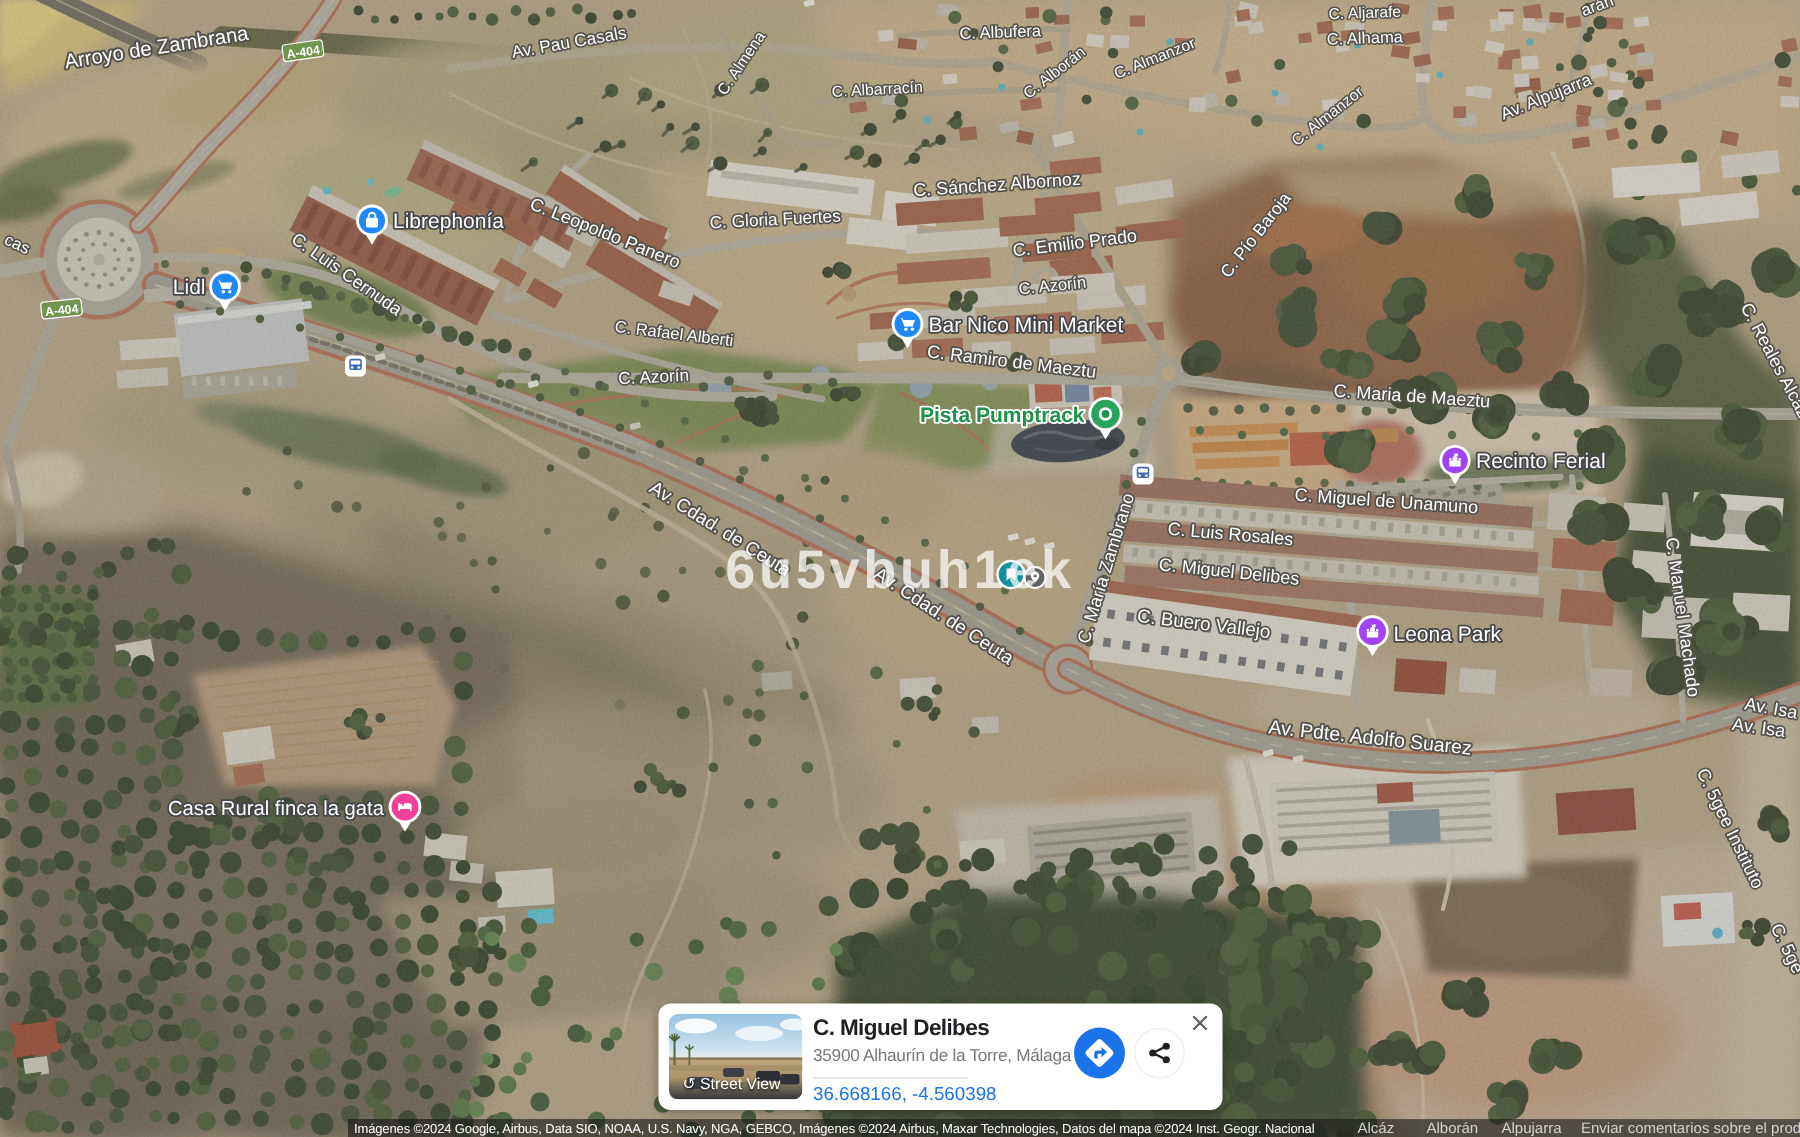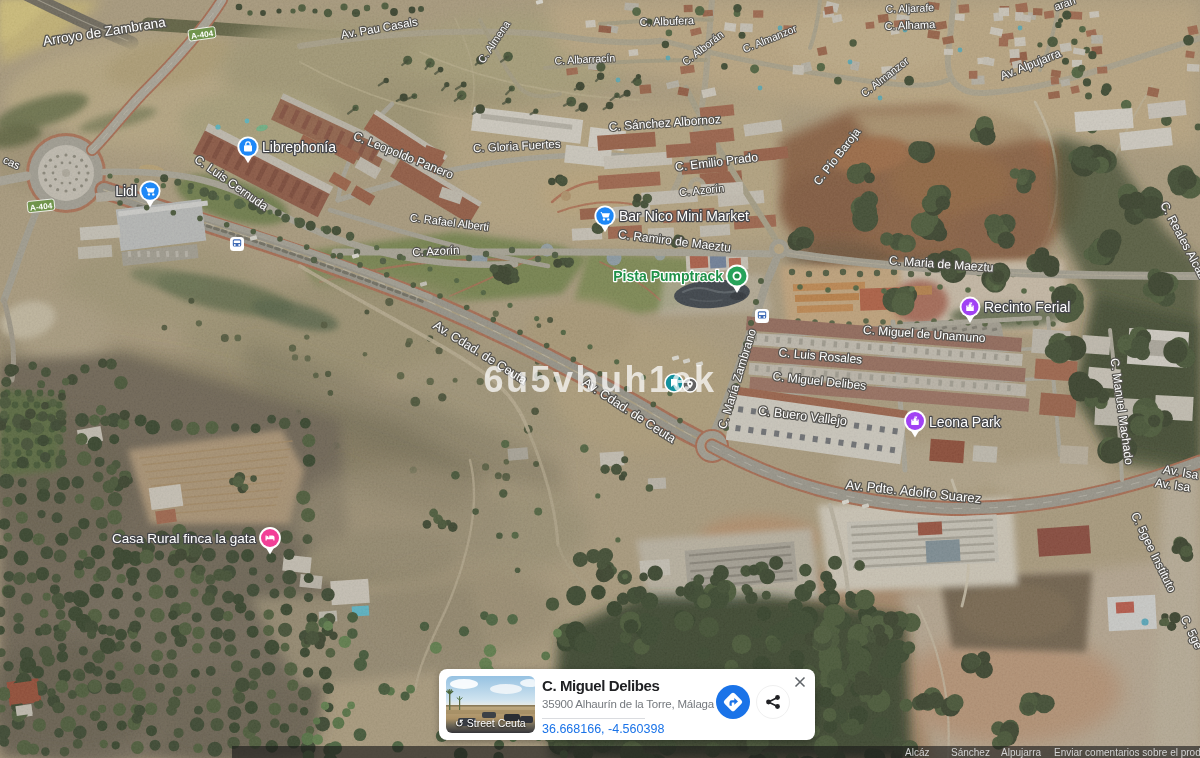--- a/index.html
+++ b/index.html
@@ -2159,21 +2159,21 @@
       <rect x="3" y="18" width="1.4" height="16" fill="#5d6b44"></rect>
       <path d="M3.7,18 l-3.5,-3 M3.7,18 l3.5,-3 M3.7,18 l-2,-4.5 M3.7,18 l2,-4.5 M3.7,18 l0,-5" stroke="#4c673b" stroke-width="1.1" fill="none"></path>
       <rect x="13" y="24" width="1.2" height="10" fill="#5d6b44"></rect>
       <path d="M13.6,24 l-2.8,-2.4 M13.6,24 l2.8,-2.4 M13.6,24 l0,-3.8" stroke="#51713f" stroke-width="1" fill="none"></path>
       <path d="M0,34 h89 v4 h-89 Z" fill="#a38c62" opacity="0.7"></path>
       <rect x="36" y="36" width="14" height="6" rx="2" fill="#3c4046"></rect>
       <rect x="58" y="38" width="16" height="7" rx="2" fill="#2a2d33"></rect>
       <rect x="12" y="42" width="18" height="8" rx="2" fill="#3a3e45"></rect>
       <rect x="74" y="40" width="13" height="7" rx="2" fill="#30333a"></rect>
     </svg>
-    <div style="position:absolute;left:9px;bottom:4px;color:#fff;font-size:10.5px;text-shadow:0 1px 2px rgba(0,0,0,.85)">↺ Street Ceuta</div>
+    <div style="position:absolute;left:9px;bottom:4px;color:#fff;font-size:10.5px;text-shadow:0 1px 2px rgba(0,0,0,.85)">↺ Street View</div>
   </div>
 
   <div style="position:absolute;left:103px;top:8px;font-size:15px;font-weight:600;letter-spacing:-0.4px;color:#202124">C. Miguel Delibes</div>
 
   <div style="position:absolute;left:103px;top:29px;font-size:11.5px;letter-spacing:-0.2px;color:#75797e">35900 Alhaurín de la Torre, Málaga</div>
 
   <div style="position:absolute;left:103px;top:49px;width:103px;height:1px;background:#dadce0"></div>
 
   <div style="position:absolute;left:103px;top:53px;font-size:12.5px;color:#1a73e8">36.668166, -4.560398</div>
 
@@ -2196,16 +2196,17 @@
           </g>
         </svg>
   </div>
 
   <svg style="position:absolute;right:8px;top:6px" width="14" height="14" viewBox="0 0 14 14">
         <path d="M2.5,2.5 L11.5,11.5 M11.5,2.5 L2.5,11.5" stroke="#5f6368" stroke-width="1.5"></path>
       </svg>
 </div>
 
 <div style="position:absolute;left:232px;right:0;top:746px;height:12px;background:rgba(25,25,25,.62)"></div>
+<div style="position:absolute;left:236px;top:747px;font-size:8.7px;color:#fff;white-space:nowrap;letter-spacing:-0.1px">Imágenes ©2024 Google, Airbus, Data SIO, NOAA, U.S. Navy, NGA, GEBCO, Imágenes ©2024 Airbus, Maxar Technologies, Datos del mapa ©2024 Inst. Geogr. Nacional</div>
 <div style="position:absolute;left:905px;top:746.5px;font-size:10px;color:#d2d2d2;white-space:nowrap">Alcáz</div>
-<div style="position:absolute;left:951px;top:746.5px;font-size:10px;color:#d2d2d2;white-space:nowrap">Sánchez</div>
+<div style="position:absolute;left:951px;top:746.5px;font-size:10px;color:#d2d2d2;white-space:nowrap">Alborán</div>
 <div style="position:absolute;left:1001px;top:746.5px;font-size:10px;color:#d2d2d2;white-space:nowrap">Alpujarra</div>
 <div style="position:absolute;left:1054px;top:746.5px;font-size:10px;color:#d2d2d2;white-space:nowrap">Enviar comentarios sobre el producto</div>
 </div>
 </body></html>

